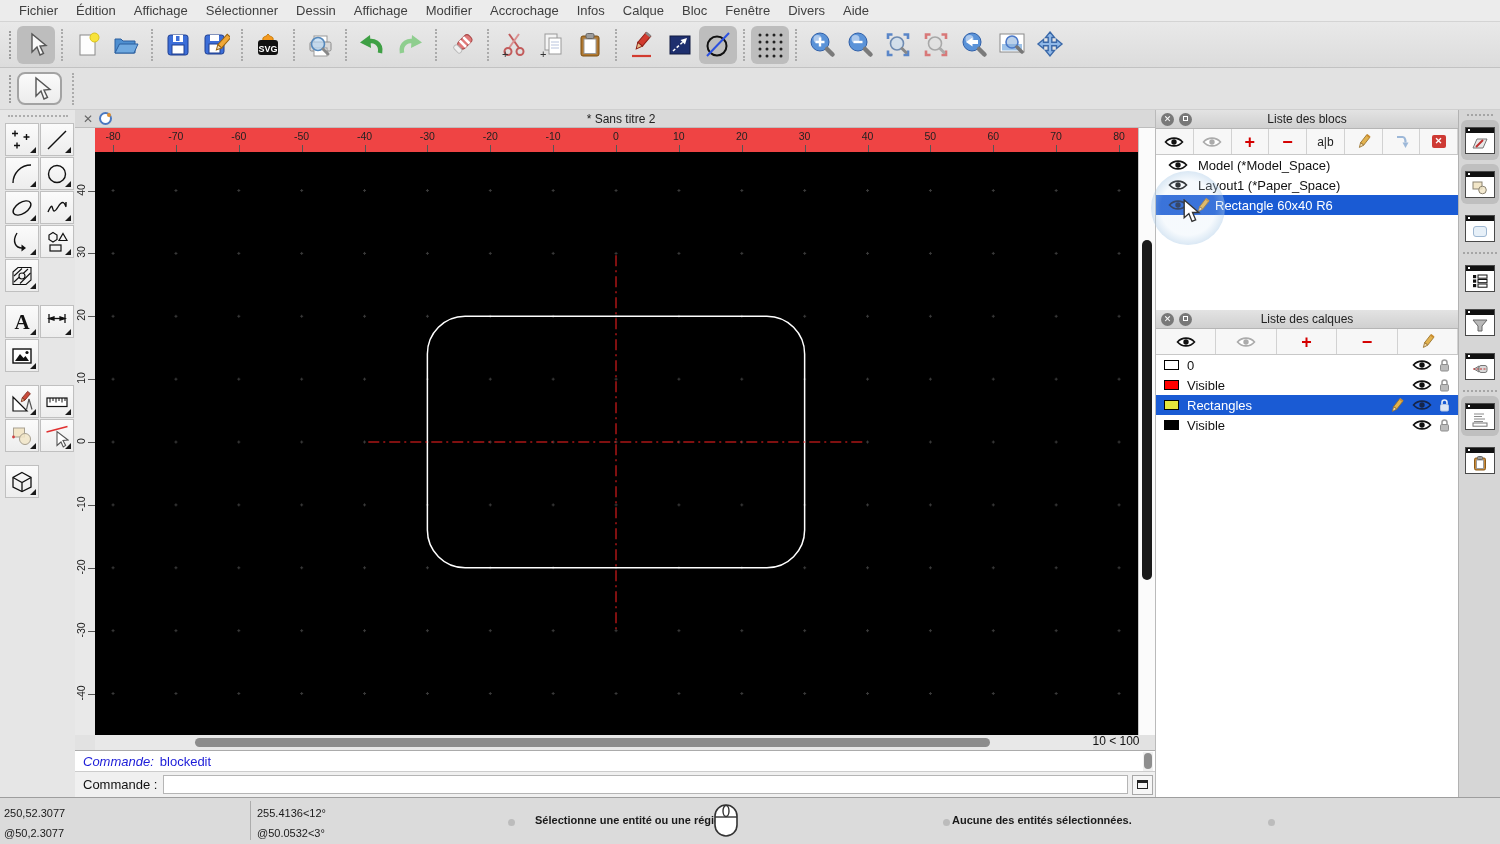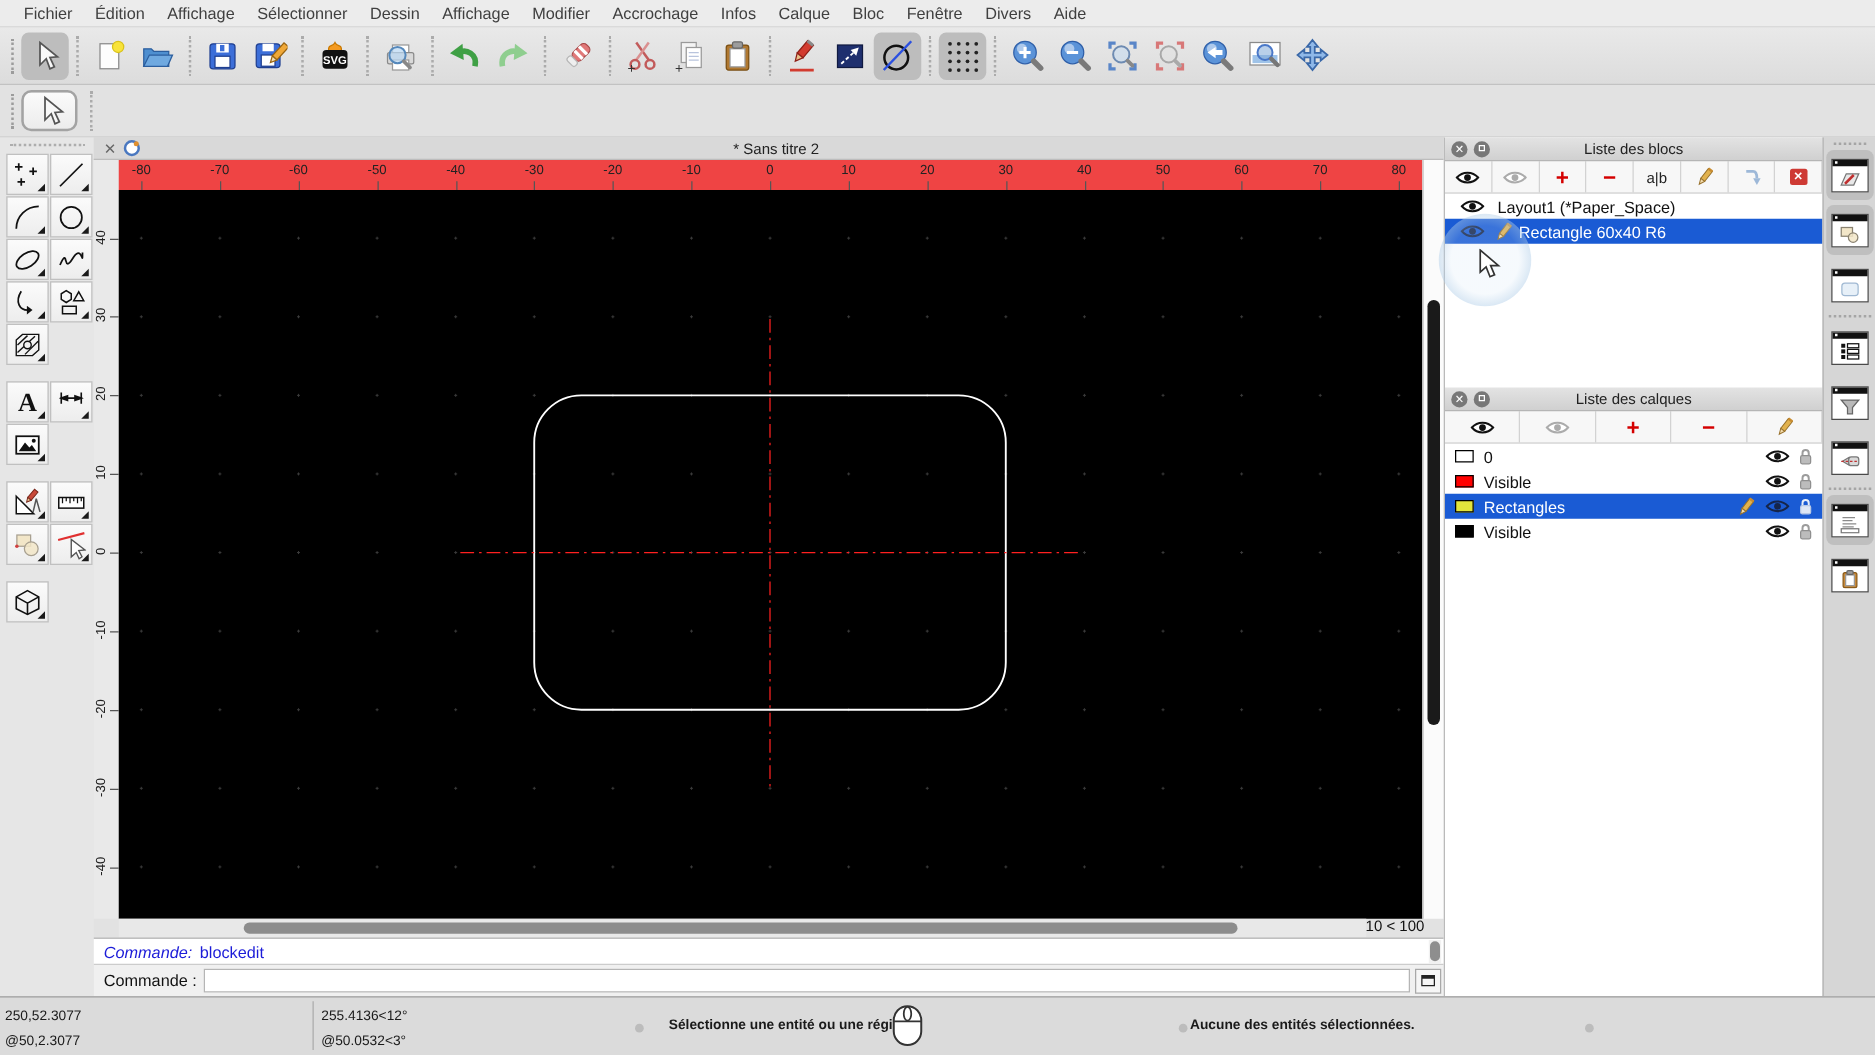--- a/index.html
+++ b/index.html
@@ -761,20 +761,29 @@
           </div>
         </div>
       <div class="plist" id="blocks-list" style="height:155px;">
           <div class="lrow">
             <span class="eye">
               <svg width="20" height="12">
                 <path d="M1.5 6 C6 .8 14 .8 18.5 6 C14 11.2 6 11.2 1.5 6 Z" fill="#FFF" stroke="#111" stroke-width="1.6"></path>
                 <circle cx="10" cy="6" r="2.7" fill="#111"></circle>
               </svg>
             </span>
+            <span class="blabel">Model (*Model_Space)</span>
+          </div>
+          <div class="lrow">
+            <span class="eye">
+              <svg width="20" height="12">
+                <path d="M1.5 6 C6 .8 14 .8 18.5 6 C14 11.2 6 11.2 1.5 6 Z" fill="#FFF" stroke="#111" stroke-width="1.6"></path>
+                <circle cx="10" cy="6" r="2.7" fill="#111"></circle>
+              </svg>
+            </span>
             <span class="blabel">Layout1 (*Paper_Space)</span>
           </div>
           <div class="lrow sel">
             <span class="eye">
               <svg width="20" height="12">
                 <path d="M1.5 6 C6 .8 14 .8 18.5 6 C14 11.2 6 11.2 1.5 6 Z" fill="none" stroke="#15254A" stroke-width="1.6"></path>
                 <circle cx="10" cy="6" r="2.7" fill="#15254A"></circle>
               </svg>
             </span>
             <span class="pen">

